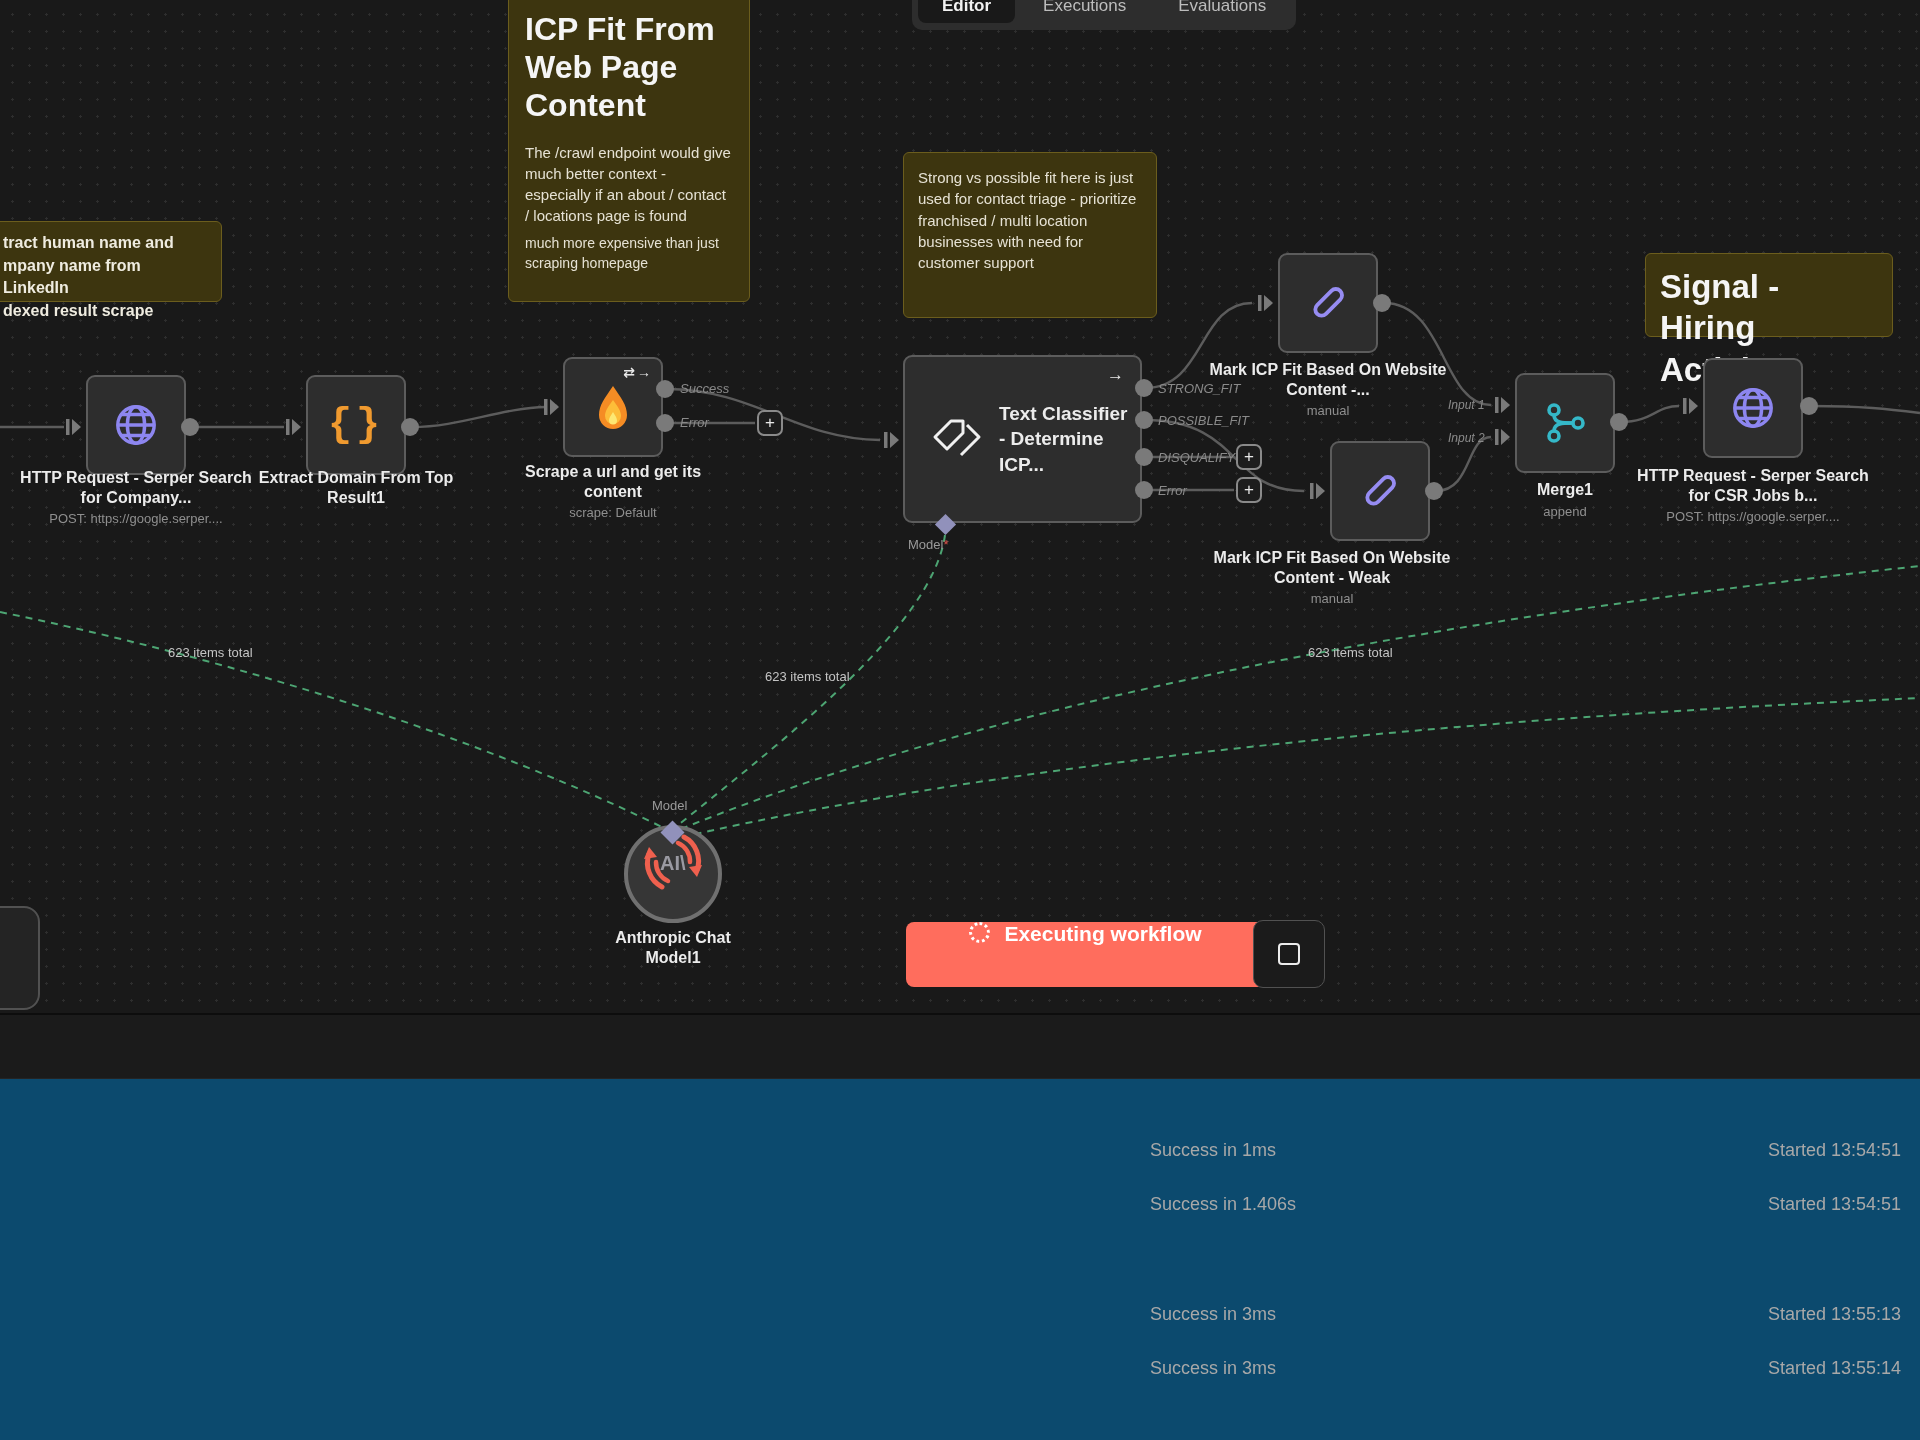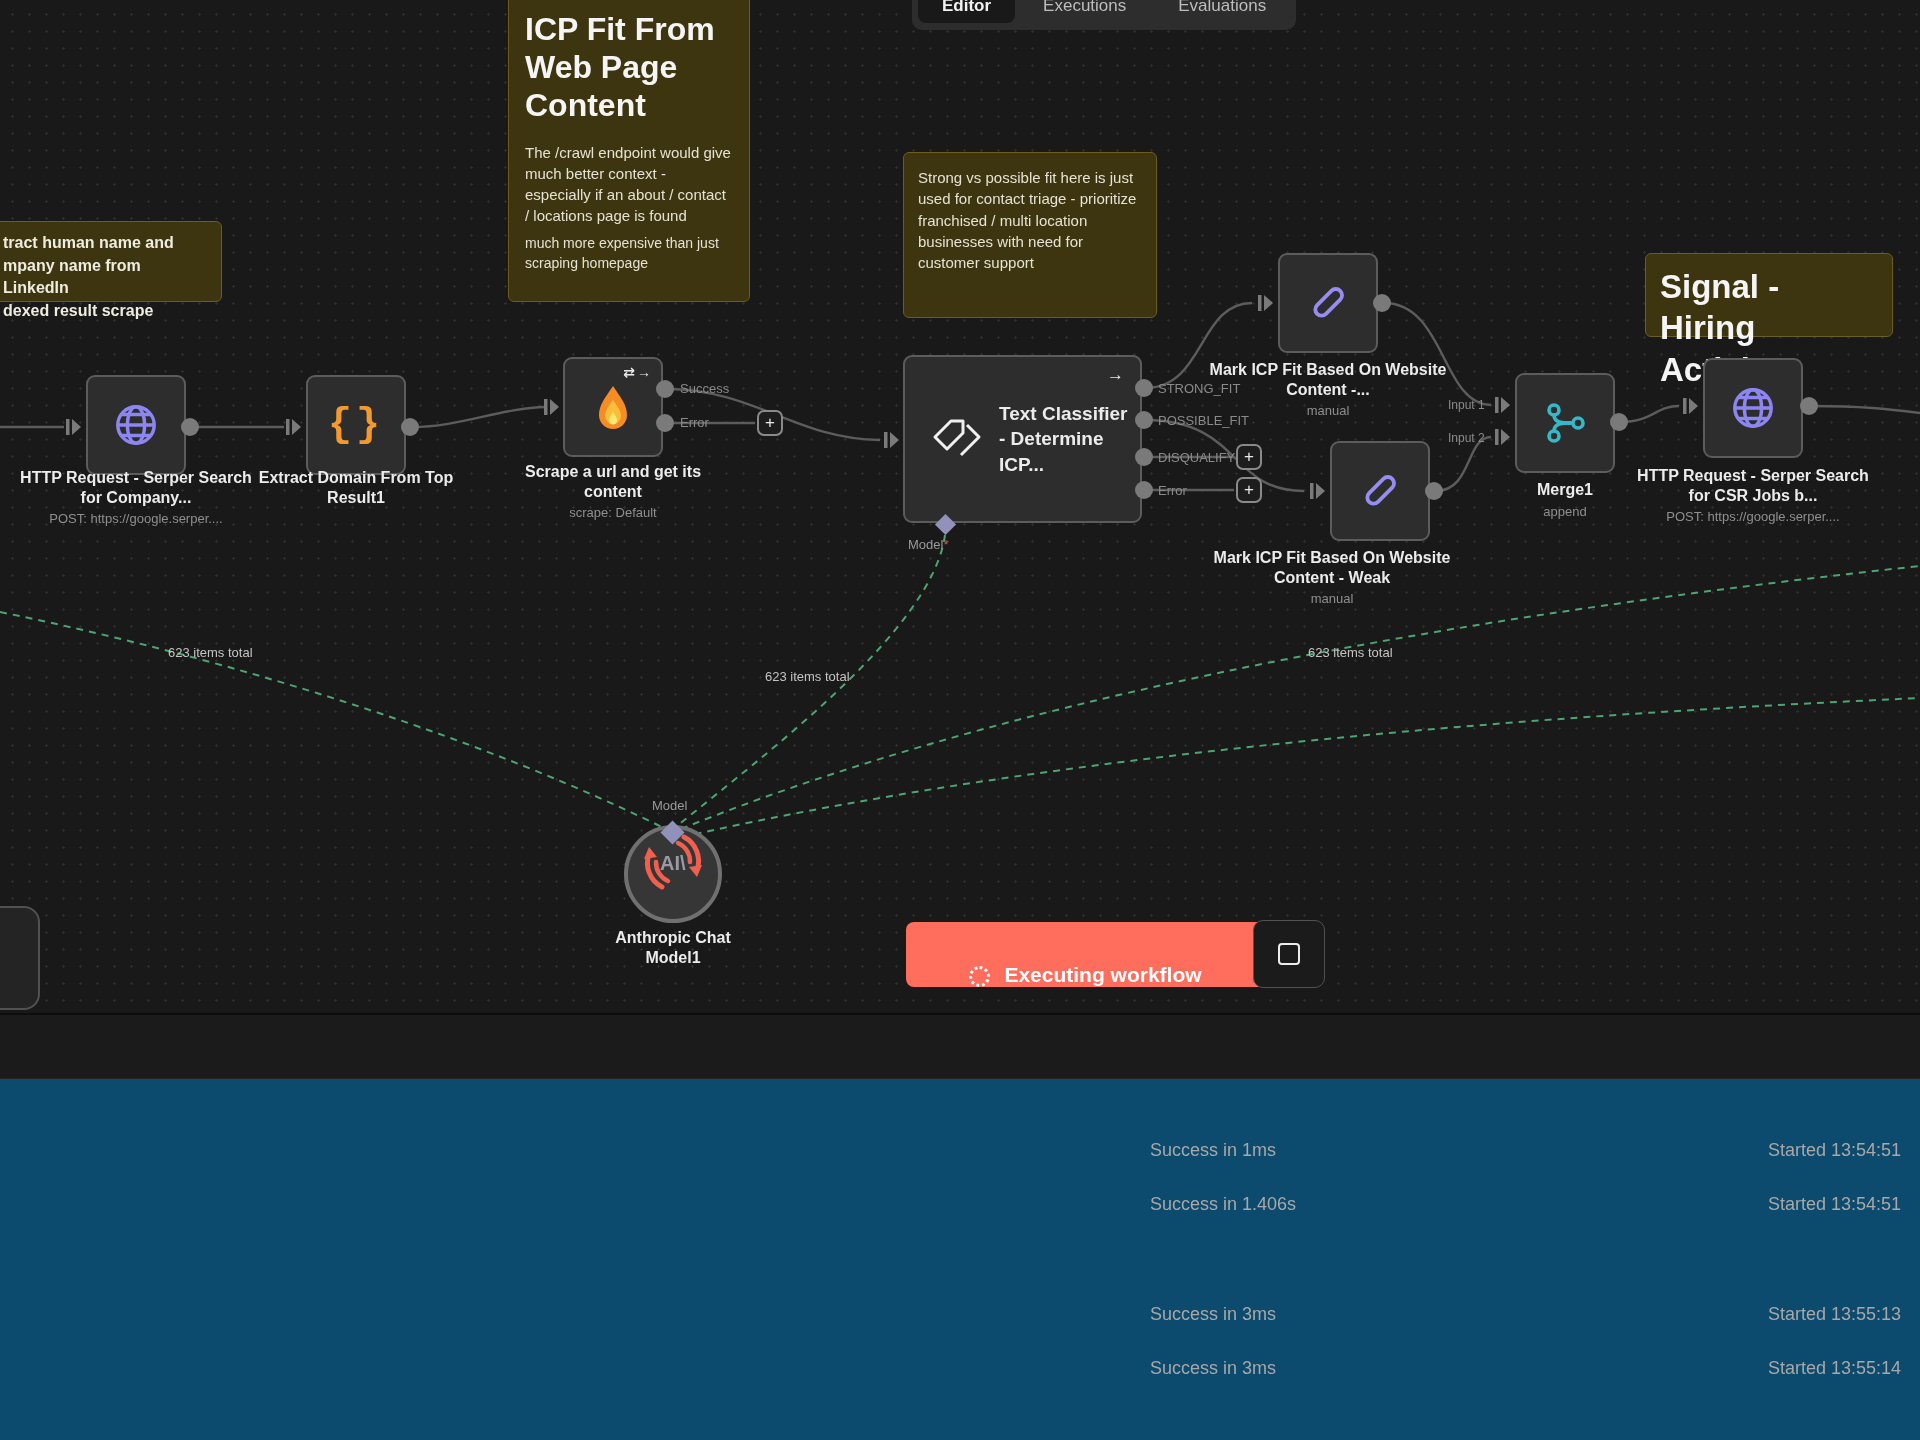--- a/index.html
+++ b/index.html
@@ -31,37 +31,37 @@
     border:2px solid #5c5c5c; border-radius:9px; z-index:10;
     display:flex; align-items:center; justify-content:center; }
   .node.wide { width:239px; height:168px; justify-content:flex-start; padding-left:26px; }
   .node-label { position:absolute; text-align:center; z-index:11; }
   .node-label .t { font-size:16px; font-weight:700; color:#ececec; line-height:1.22; }
   .node-label .s { font-size:13px; color:#8f8f8f; margin-top:4px; }
   .corner-ico { position:absolute; top:5px; right:8px; font-size:14px; color:#e8e8e8;
     letter-spacing:2px; font-weight:700; }
   .port { position:absolute; width:18px; height:18px; border-radius:50%; background:#7a7a7a; z-index:12; }
   .in-arrow { position:absolute; z-index:12; }
-  .port-label { position:absolute; font-size:13px; color:#8a8a8a; z-index:9; white-space:nowrap; }
+  .port-label { position:absolute; font-size:13px; color:#8a8a8a; z-index:9; white-space:nowrap;font-style:italic; }
   .plus-btn { position:absolute; width:26px; height:26px; border:2px solid #8a8a8a; border-radius:7px;
     background:#1d1d1d; color:#e8e8e8; font-size:17px; line-height:22px; text-align:center;
     z-index:12; font-weight:400; }
   .diamond { position:absolute; background:#9191bb; transform:rotate(45deg); z-index:12; }
   .model-label { position:absolute; font-size:13px; color:#9a9a9a; z-index:12; white-space:nowrap; }
   .model-label .req { color:#e0524a; }
   .edge-label { position:absolute; font-size:13px; color:#c4c4c4; z-index:9; white-space:nowrap; }
 
   
   .round-node { position:absolute; left:624px; top:825px; width:98px; height:98px; border-radius:50%;
     background:#363636; border:4px solid #707070; z-index:10;
     display:flex; align-items:flex-start; justify-content:center; }
 
   
   .exec-btn { position:absolute; left:906px; top:922px; width:359px; height:65px; background:#ff6d5d;
-    border-radius:8px; display:flex; align-items:flex-end; justify-content:center; gap:14px;
+    border-radius:8px; display:flex; align-items:flex-start; justify-content:center; gap:14px;
     color:#fff; font-size:21px; font-weight:700; z-index:30; }
   .spinner { width:21px; height:21px; border-radius:50%; border:3px dotted #ffffff;
     animation:spin 1.1s linear infinite; }
   @keyframes spin { to { transform:rotate(360deg);} }
   .stop-btn { position:absolute; left:1253px; top:920px; width:72px; height:68px; background:#1b1b1b;
     border:1px solid #515151; border-radius:10px; display:flex; align-items:center; justify-content:center; z-index:30; }
   .stop-square { width:22px; height:22px; border:2.5px solid #ececec; border-radius:4px; }
 
   
   .partial-node { position:absolute; left:-52px; top:906px; width:92px; height:104px;

